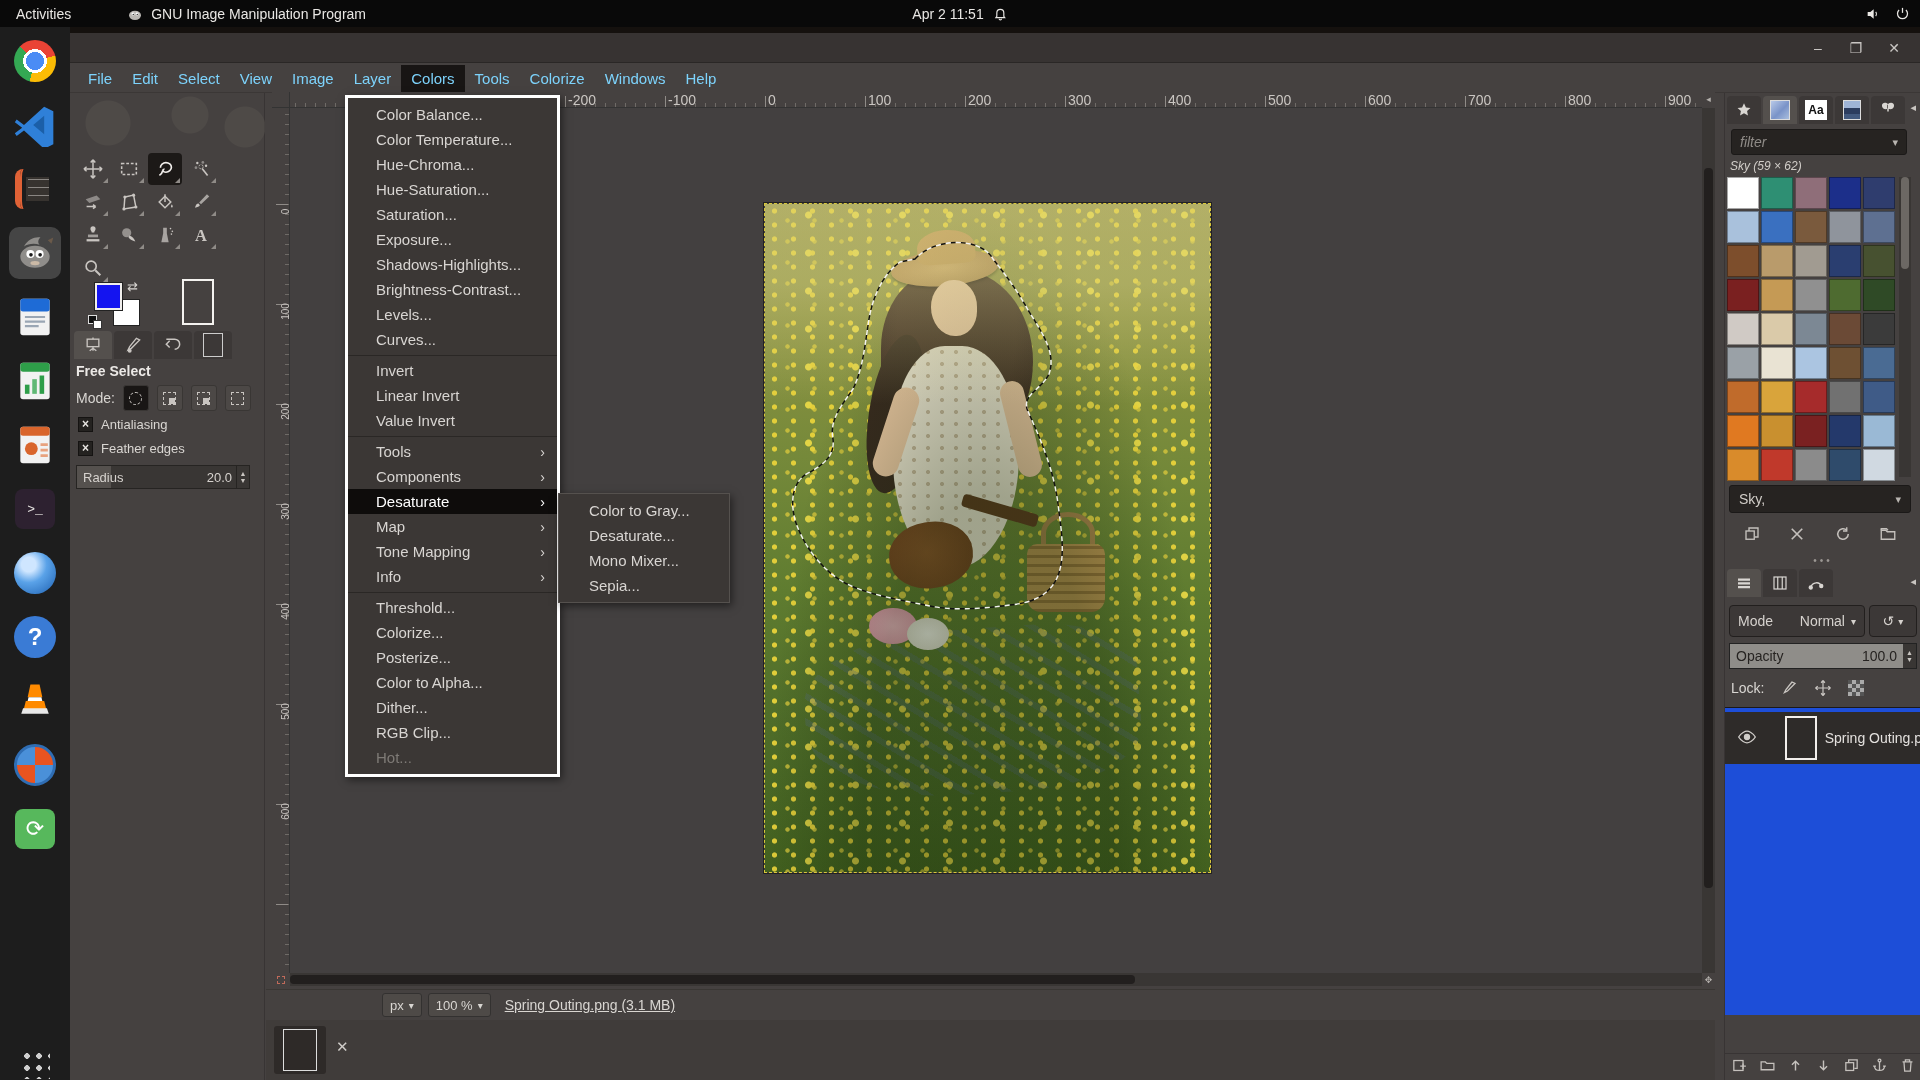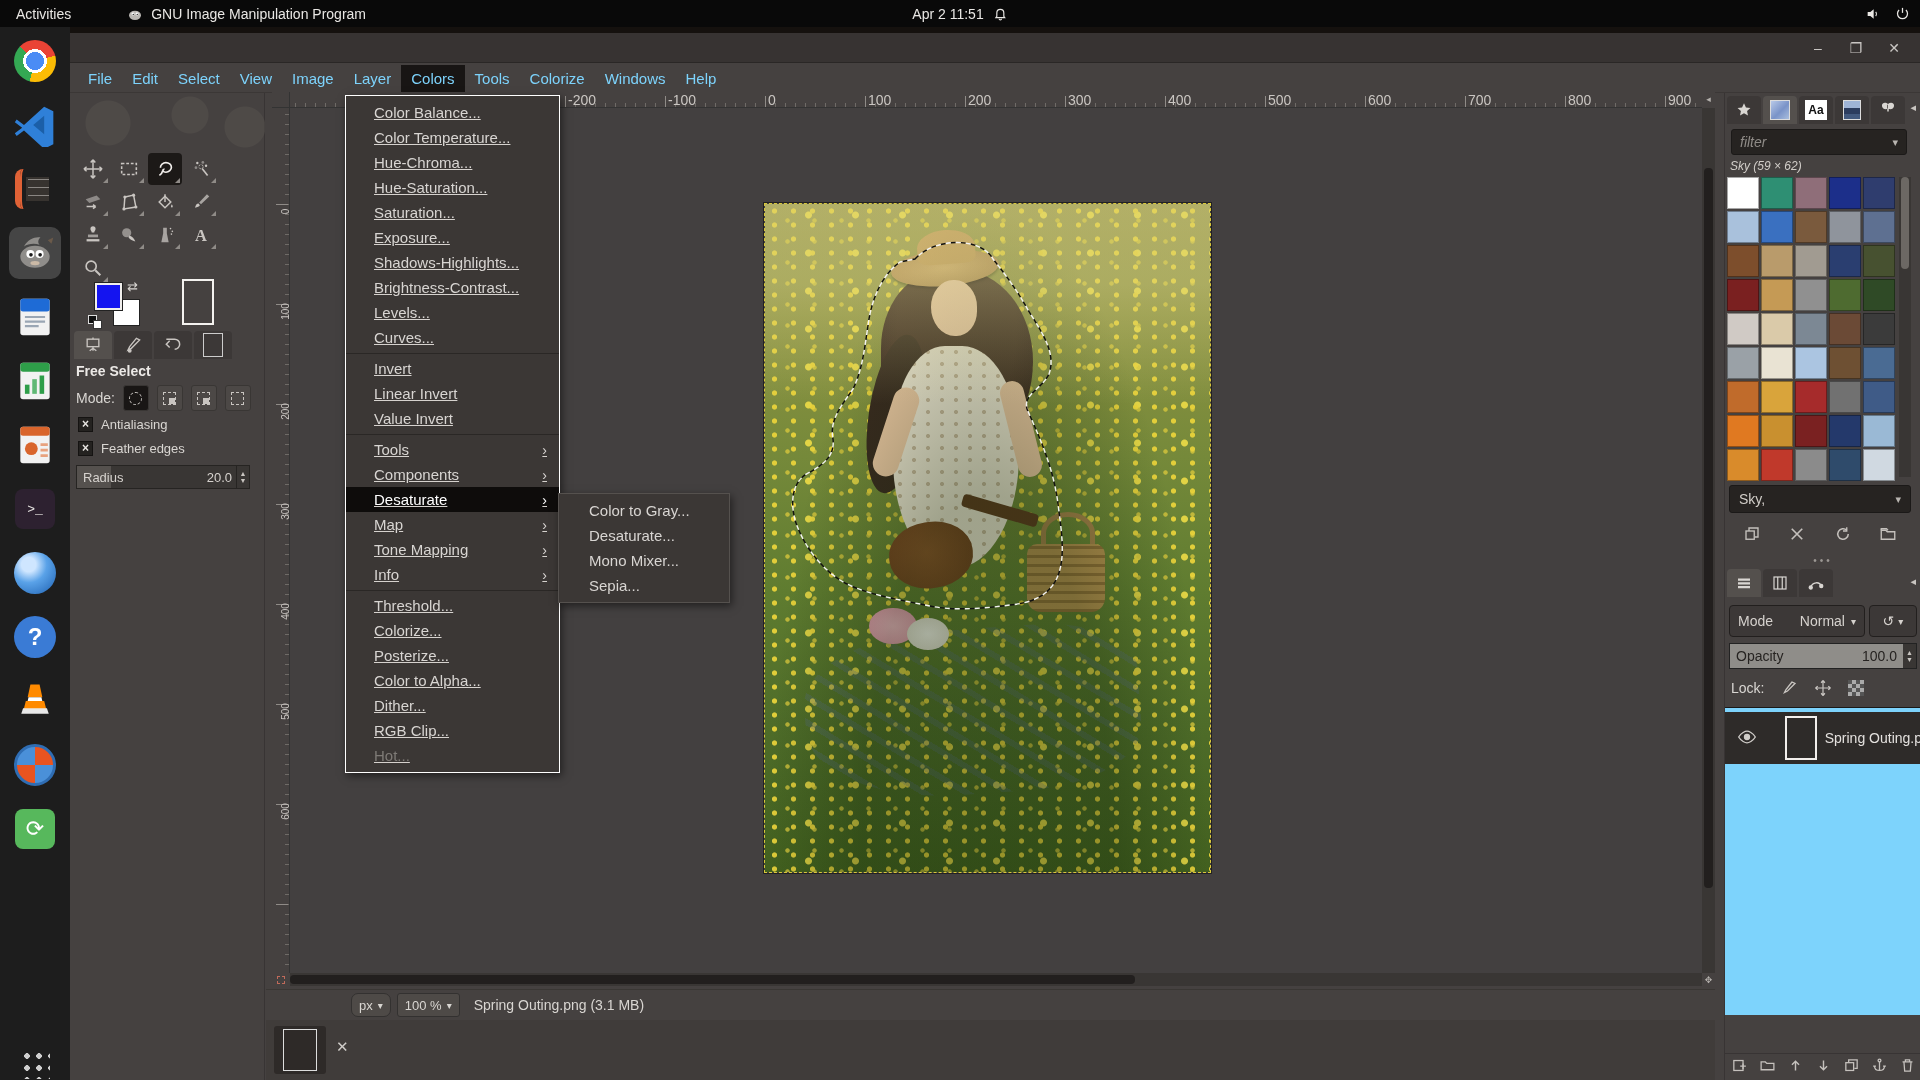--- a/index.html
+++ b/index.html
@@ -134,21 +134,21 @@
   #hscroll { position:absolute; left:220px; top:940px; width:1412px; height:13px; background:#393634; }
   #hscroll .thumb { position:absolute; top:2px; left:0px; width:845px; height:9px; background:#221f1e; border-radius:4px; }
   .canvas-corner { position:absolute; width:13px; height:13px; display:flex; align-items:center; justify-content:center;
                    color:#b5b1ad; font-size:9px; background:#454140; }
 
   
   #statusbar { position:absolute; left:196px; top:956px; width:1449px; height:31px; background:#454140;
                display:flex; align-items:center; gap:6px; border-top:1px solid #3a3734; }
   .sb-dd { height:24px; background:#4e4a47; border:1px solid #333130; border-radius:3px; color:#d9d6d2;
            display:flex; align-items:center; gap:5px; padding:0 7px; font-size:13px; }
-  #sb-file { margin-left:8px; font-size:14px; color:#d9d6d2; }
+  #sb-file { margin-left:8px; font-size:14px; color:#d9d6d2;text-decoration:underline; }
   #tabstrip { position:absolute; left:196px; top:987px; width:1449px; height:60px; background:#403c3a; }
   #img-tab { position:absolute; left:8px; top:6px; width:52px; height:48px; background:#2e2a28; border-radius:3px;
              display:flex; align-items:center; justify-content:center; }
   #img-tab .mini-photo { width:34px; height:42px; border:1px solid #ddd; }
   #img-tab-close { position:absolute; left:70px; top:18px; color:#cfccc8; font-size:15px; }
 
   
   #rsplit { position:absolute; left:1645px; top:60px; width:9px; height:987px; background:#454140; }
   #rpanel { position:absolute; left:1654px; top:60px; width:196px; height:987px; background:#454140; border-left:1px solid #383434; }
   #dock-tabs { position:absolute; left:2px; top:3px; display:flex; gap:2px; }
@@ -187,32 +187,32 @@
                  border:1px solid #222; display:flex; align-items:center; color:#262321; font-size:14px; }
   #opacity-row .lab { margin-left:6px; } #opacity-row .val { margin-left:auto; margin-right:6px; }
   #opacity-spin { width:13px; height:100%; background:#393634; color:#c9c5c1; font-size:7px; display:flex;
                   flex-direction:column; align-items:center; justify-content:center; }
   #lock-row { position:absolute; left:6px; top:586px; display:flex; align-items:center; gap:16px; color:#d9d6d2; }
   #lock-row svg { width:18px; height:18px; color:#c9c5c1; }
   .checker { width:16px; height:16px;
              background-image:linear-gradient(45deg,#aaa 25%,transparent 25%,transparent 75%,#aaa 75%),
                               linear-gradient(45deg,#aaa 25%,#555 25%,#555 75%,#aaa 75%);
              background-size:8px 8px; background-position:0 0,4px 4px; }
-  #layer-list { position:absolute; left:0; top:614px; width:196px; height:308px; background:#7dd3fc; border-top:1px solid #1b1918;padding-left:15px; }
+  #layer-list { position:absolute; left:0; top:614px; width:196px; height:308px; background:#1d4ed8; border-top:1px solid #1b1918;padding-left:15px; }
   #layer-row { position:absolute; left:0; top:4px; width:196px; height:52px; background:#2e2b29; display:flex; align-items:center; }
   #layer-row .eye { margin-left:12px; color:#cfccc8; }
   #layer-row .thumb { margin-left:28px; width:32px; height:44px; border:2px solid #f2efec; }
   #layer-row .name { margin-left:8px; font-size:14px; color:#e4e1de; white-space:nowrap; overflow:hidden; }
   #layer-actions { position:absolute; left:0; top:960px; width:196px; height:27px; display:flex;
                    justify-content:space-around; align-items:center; border-top:1px solid #383434; }
   .lay-act { color:#c5c1bd; } .lay-act svg { width:17px; height:17px; }
 
   
   #colors-menu { position:absolute; left:345px; top:95px; width:215px; background:#3b3735;
-                 border:1px solid #ffffff; box-shadow:2px 3px 8px rgba(0,0,0,.5); padding:4px 0; z-index:60;text-decoration:underline; }
+                 border:3px solid #ffffff; box-shadow:2px 3px 8px rgba(0,0,0,.5); padding:4px 0; z-index:60; }
   .cm-item { height:25px; display:flex; align-items:center; padding:0 12px 0 28px; font-size:15px; color:#d8d5d2; position:relative; }
   .cm-item .sub-arrow { margin-left:auto; font-size:14px; }
   .cm-item.highlight { background:#0e0c0b; color:#ffffff; }
   .cm-item.disabled { color:#7e7a76; }
   .cm-sep { height:1px; background:#2a2725; margin:3px 0 2px 0; }
   #desat-menu { position:absolute; left:558px; top:493px; width:172px; background:#3b3735;
                 border:1px solid #55514e; box-shadow:2px 3px 8px rgba(0,0,0,.5); padding:4px 0; z-index:61; }
   .sm-item { height:25px; display:flex; align-items:center; padding:0 10px 0 30px; font-size:15px; color:#d8d5d2; }
 </style>
 </head>
@@ -584,21 +584,21 @@
   <div id="hscroll">
       <div class="thumb"></div>
     </div>
   <div class="canvas-corner" style="left:1632px; top:59px;">◂</div>
   <div class="canvas-corner" style="left:202px; top:940px; width:18px;">
       <span style="width:8px;height:8px;border:1px dashed #c06a5a;display:block;"></span>
     </div>
   <div class="canvas-corner" style="left:1632px; top:940px;">✥</div>
 
   <div id="statusbar">
-    <span class="sb-dd" style="margin-left:85px;border-radius:7px;">
+    <span class="sb-dd" style="margin-left:116px;">
       <span>px</span>
         <span style="font-size:10px;">▾</span>
     </span>
     <span class="sb-dd">
       <span>100 %</span>
         <span style="font-size:10px;">▾</span>
     </span>
     <span id="sb-file">Spring Outing.png (3.1 MB)</span>
   </div>
   <div id="tabstrip">

